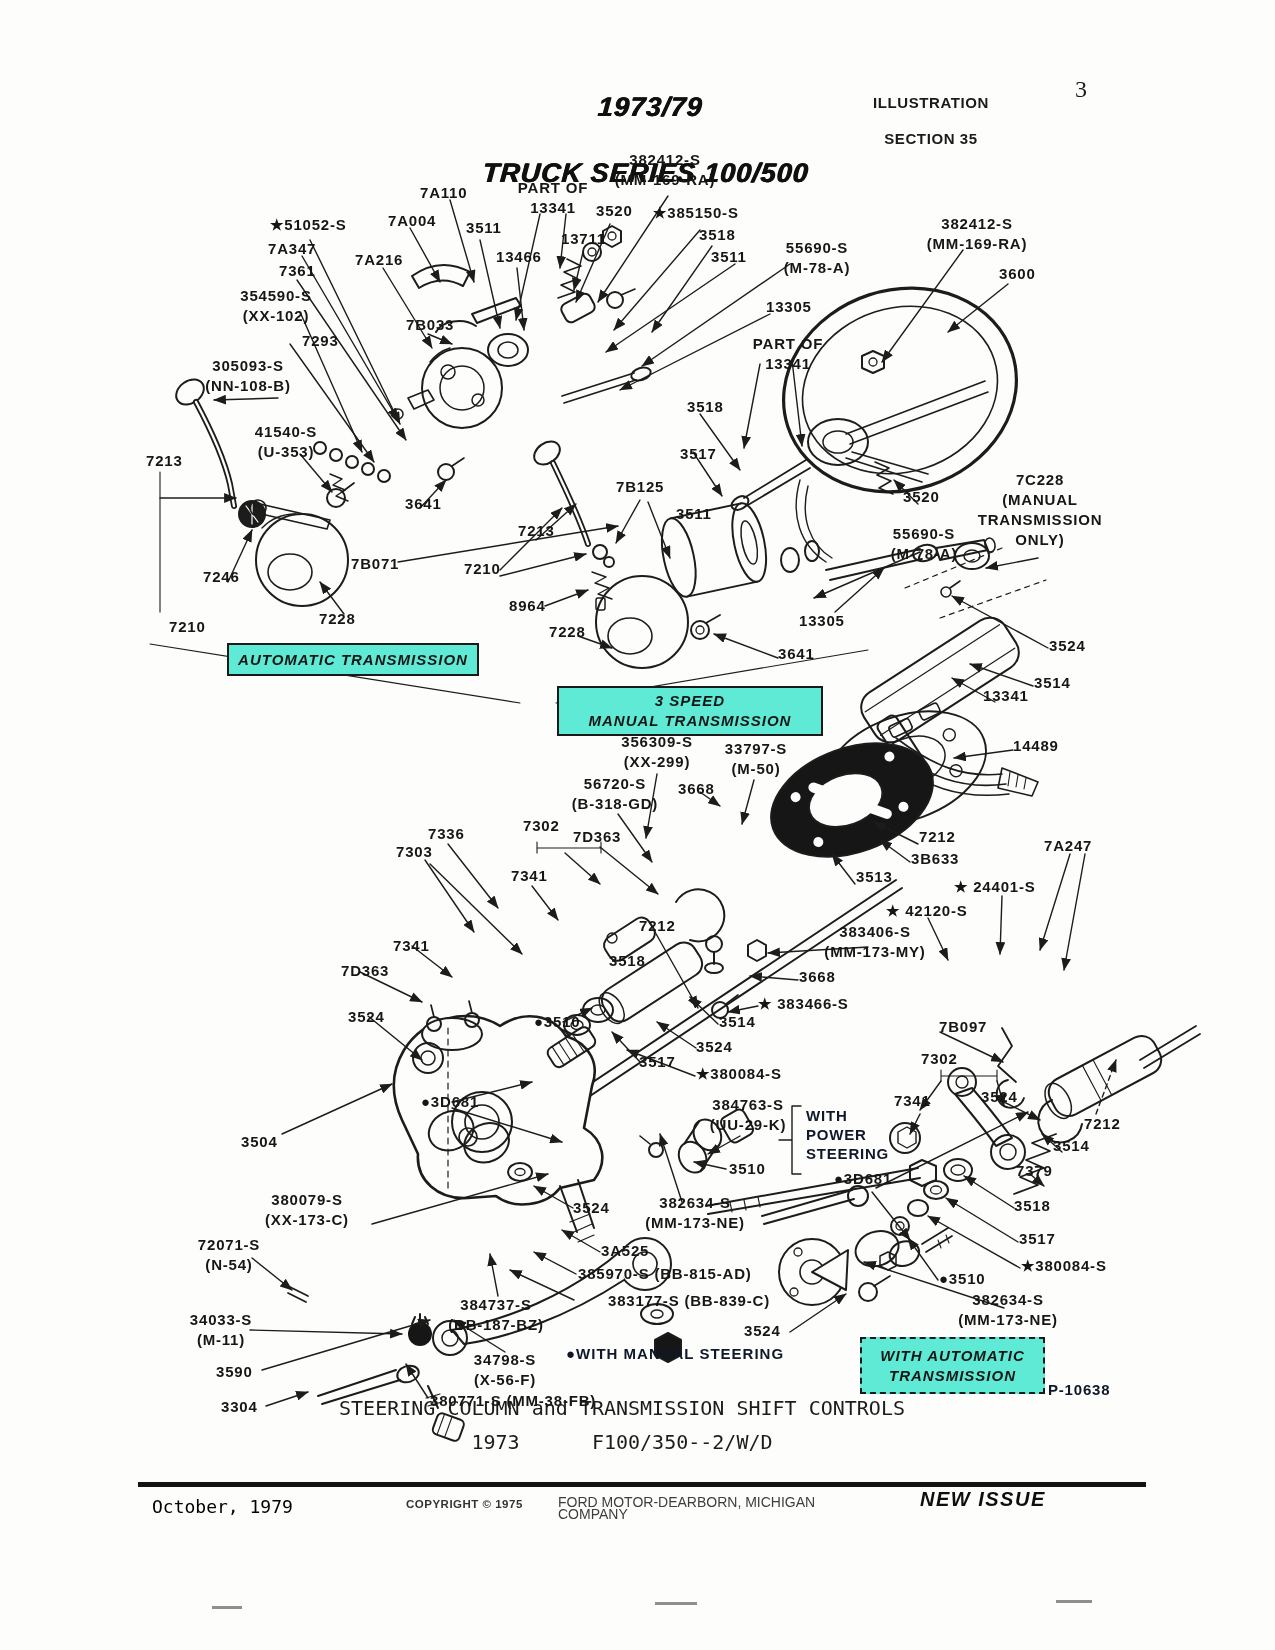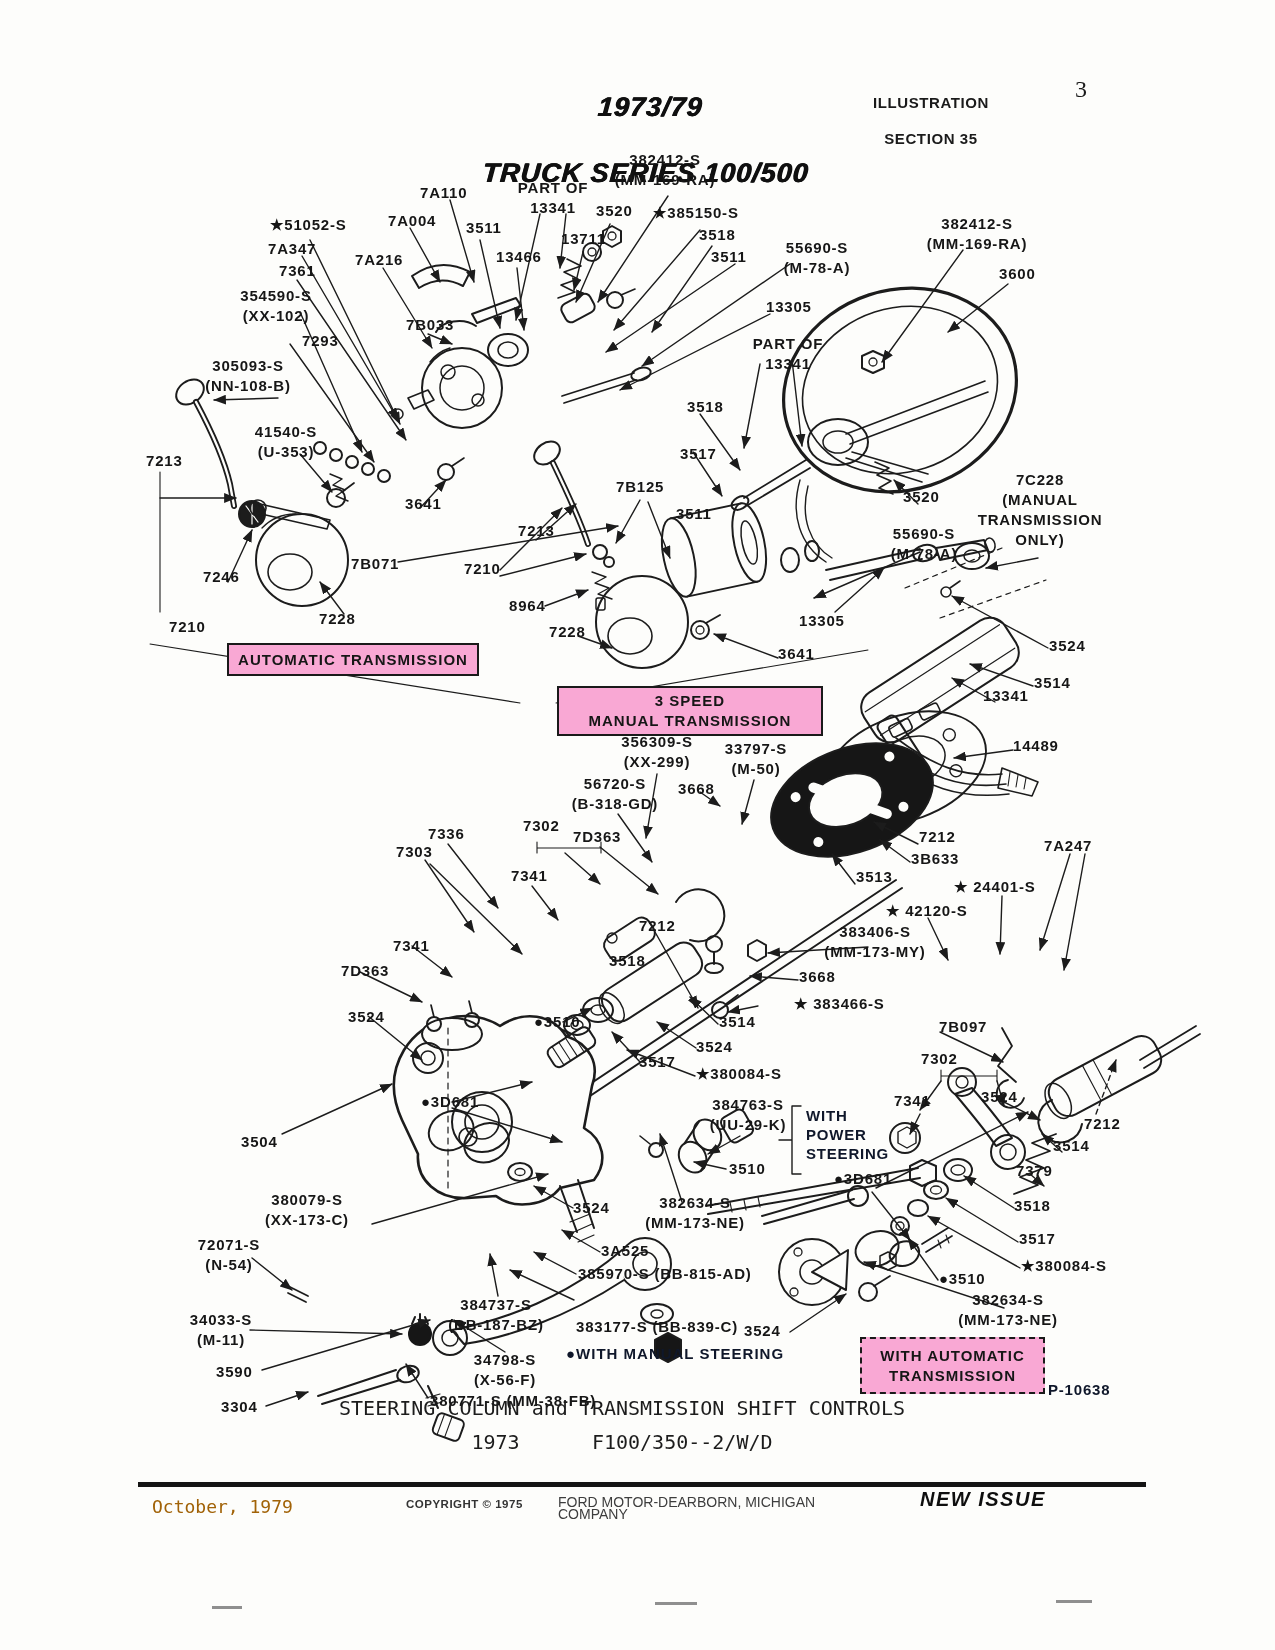--- a/index.html
+++ b/index.html
@@ -15,30 +15,30 @@
   .part-label{position:absolute;font-weight:bold;font-size:15px;line-height:20px;letter-spacing:.8px;
               white-space:pre-line;color:#161616;}
   .part-label.center{transform:translateX(-50%);text-align:center;}
   .note{position:absolute;font-weight:bold;font-size:15px;line-height:19px;letter-spacing:.8px;
         white-space:pre-line;color:#0f172a;}
   #note-power{left:806px;top:1106px;}
   #note-manual{left:566px;top:1344px;letter-spacing:1px;}
   #plate-number{left:1048px;top:1380px;}
   .box-label{position:absolute;border:2.2px solid #1a1a1a;display:flex;align-items:center;justify-content:center;
              text-align:center;font-weight:bold;font-size:15px;line-height:20px;letter-spacing:1px;
-             white-space:pre-line;color:#161616;background:#f9a8d4;}
+             white-space:pre-line;color:#161616;background:#5eead4;font-style:italic;}
   #box-automatic{left:227px;top:643px;width:248px;height:29px;}
   #box-three-speed{left:557px;top:686px;width:262px;height:46px;}
   #box-with-auto{left:860px;top:1337px;width:181px;height:53px;border-style:dashed;}
   .caption-title{position:absolute;left:622px;top:1396px;transform:translateX(-50%);
                  font-family:"DejaVu Sans Mono",monospace;font-size:20px;color:#1c1c1c;}
   .caption-sub{position:absolute;left:622px;top:1430px;transform:translateX(-50%);
                font-family:"DejaVu Sans Mono",monospace;font-size:20px;color:#1c1c1c;white-space:pre;}
   .rule{position:absolute;left:138px;top:1482px;width:1008px;height:5px;background:#141414;}
-  .f-date{position:absolute;left:152px;top:1496px;font-family:"DejaVu Sans Mono",monospace;font-size:18px;color:#a16207;}
+  .f-date{position:absolute;left:152px;top:1496px;font-family:"DejaVu Sans Mono",monospace;font-size:18px;color:#000000;}
   .f-copy{position:absolute;left:406px;top:1498px;font-weight:bold;font-size:11.5px;letter-spacing:.5px;color:#333;}
   .f-co{position:absolute;left:558px;top:1497px;font-size:14px;line-height:11.5px;color:#3d3d3d;}
   .f-issue{position:absolute;left:920px;top:1488px;font-weight:bold;font-style:italic;font-size:20px;
            letter-spacing:1.5px;color:#0e0e0e;}
   .smudge{position:absolute;height:3px;background:#8f8f8f;}
 </style>
 </head>
 <body>
 
 <div class="page">
@@ -539,21 +539,21 @@
       <div class="part-label" style="left: 573px; top: 827px;">7D363</div>
       <div class="part-label" style="left: 856px; top: 867px;">3513</div>
       <div class="part-label" style="left: 954px; top: 877px;">★ 24401-S</div>
       <div class="part-label" style="left: 886px; top: 901px;">★ 42120-S</div>
       <div class="part-label" style="left: 393px; top: 936px;">7341</div>
       <div class="part-label center" style="left: 875px; top: 922px;">383406-S
 (MM-173-MY)</div>
       <div class="part-label" style="left: 341px; top: 961px;">7D363</div>
       <div class="part-label" style="left: 609px; top: 951px;">3518</div>
       <div class="part-label" style="left: 799px; top: 967px;">3668</div>
-      <div class="part-label" style="left: 758px; top: 994px; margin-left: 36px;">★ 383466-S</div>
+      <div class="part-label" style="left: 758px; top: 994px;">★ 383466-S</div>
       <div class="part-label" style="left: 348px; top: 1007px;">3524</div>
       <div class="part-label" style="left: 534px; top: 1012px;">●3510</div>
       <div class="part-label" style="left: 719px; top: 1012px;">3514</div>
       <div class="part-label" style="left: 939px; top: 1017px;">7B097</div>
       <div class="part-label" style="left: 696px; top: 1037px;">3524</div>
       <div class="part-label" style="left: 921px; top: 1049px;">7302</div>
       <div class="part-label" style="left: 639px; top: 1052px;">3517</div>
       <div class="part-label" style="left: 696px; top: 1064px;">★380084-S</div>
       <div class="part-label" style="left: 639px; top: 916px;">7212</div>
       <div class="part-label" style="left: 421px; top: 1092px;">●3D681</div>
@@ -573,21 +573,21 @@
       <div class="part-label" style="left: 1014px; top: 1196px;">3518</div>
       <div class="part-label center" style="left: 307px; top: 1190px;">380079-S
 (XX-173-C)</div>
       <div class="part-label" style="left: 601px; top: 1241px;">3A525</div>
       <div class="part-label" style="left: 1019px; top: 1229px;">3517</div>
       <div class="part-label center" style="left: 229px; top: 1235px;">72071-S
 (N-54)</div>
       <div class="part-label" style="left: 578px; top: 1264px;">385970-S (BB-815-AD)</div>
       <div class="part-label" style="left: 1021px; top: 1256px;">★380084-S</div>
       <div class="part-label" style="left: 939px; top: 1269px;">●3510</div>
-      <div class="part-label" style="left: 576px; top: 1291px; margin-top: 26px;">383177-S (BB-839-C)</div>
+      <div class="part-label" style="left: 608px; top: 1291px;">383177-S (BB-839-C)</div>
       <div class="part-label center" style="left: 221px; top: 1310px;">34033-S
 (M-11)</div>
       <div class="part-label center" style="left: 496px; top: 1295px;">384737-S
 (BB-187-BZ)</div>
       <div class="part-label center" style="left: 1008px; top: 1290px;">382634-S
 (MM-173-NE)</div>
       <div class="part-label" style="left: 744px; top: 1321px;">3524</div>
       <div class="part-label" style="left: 216px; top: 1362px;">3590</div>
       <div class="part-label center" style="left: 505px; top: 1350px;">34798-S
 (X-56-F)</div>

